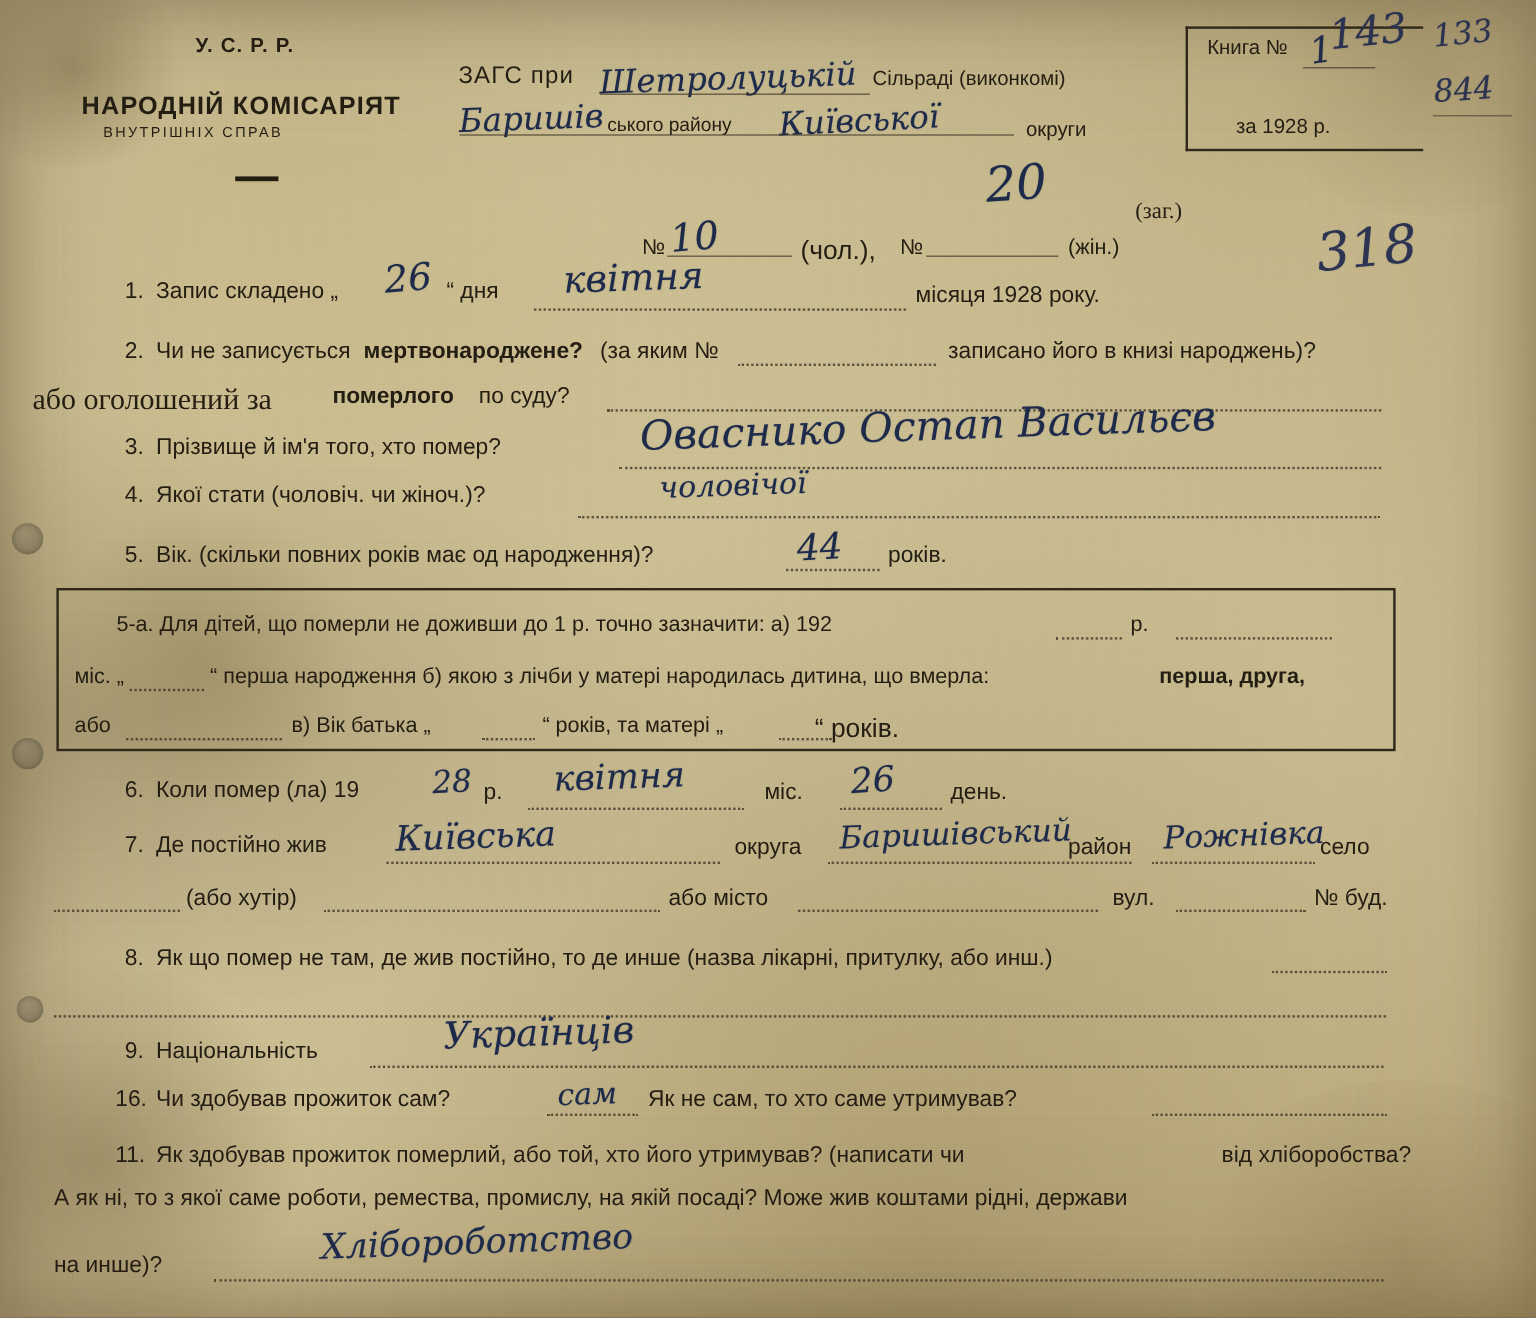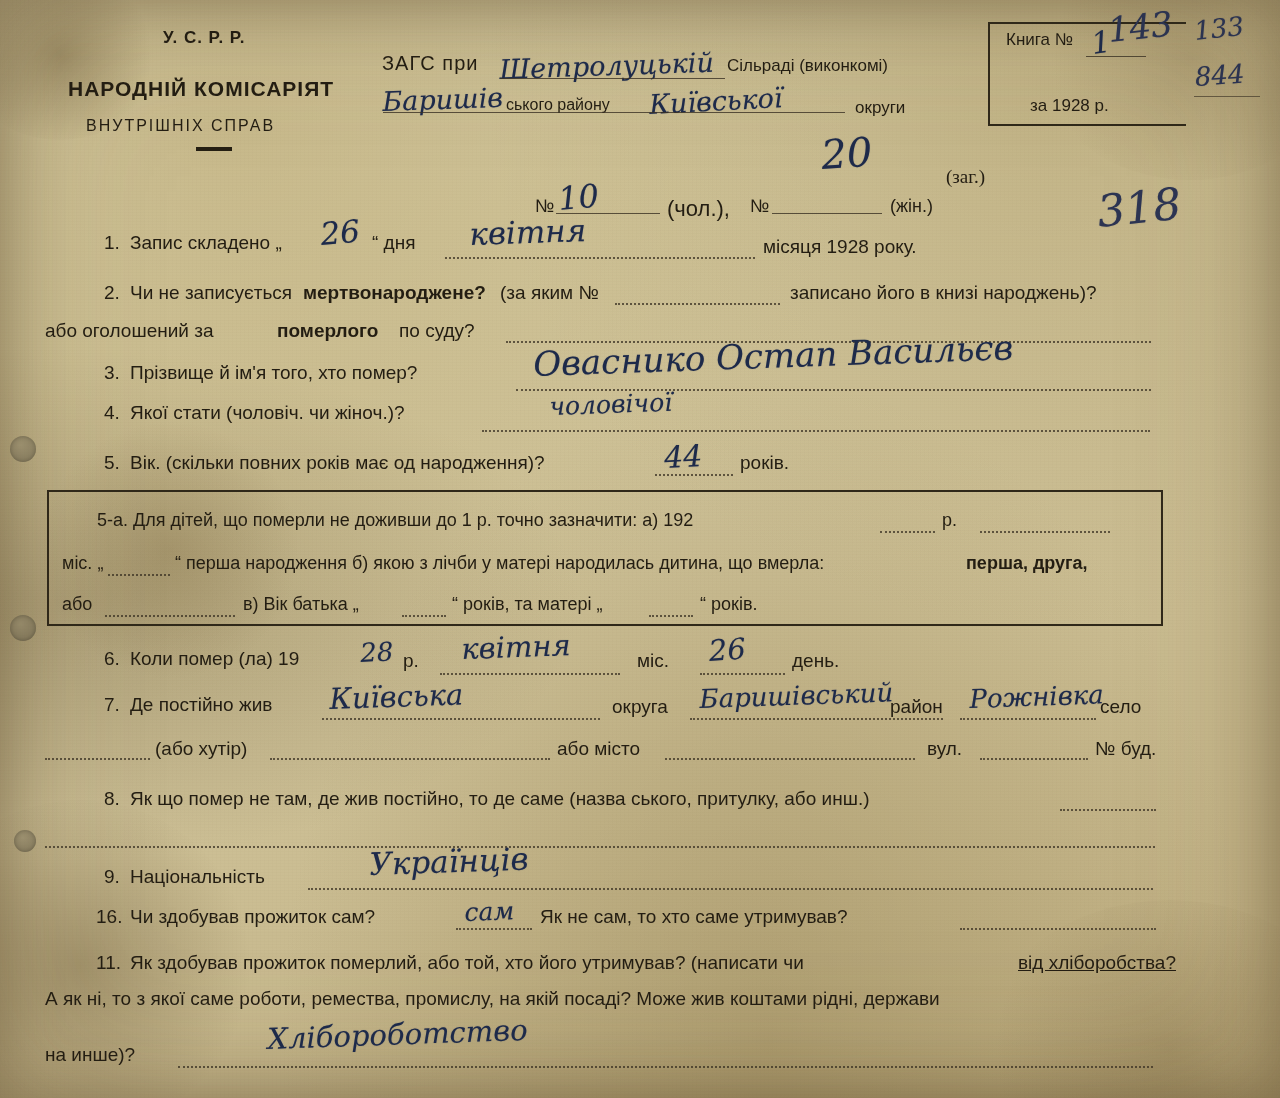--- a/index.html
+++ b/index.html
@@ -44,21 +44,21 @@
 
   
   .pt {
     position: absolute;
     font-family: "Liberation Sans", sans-serif;
     color: #231d12;
     white-space: nowrap;
   }
   .pt.serif { font-family: "Liberation Serif", serif; }
   .bold { font-weight: bold; }
-  .u { text-decoration: underline; }
+  .u { }
 
   
   .dotline {
     position: absolute;
     border-bottom: 2px dotted #3a3123;
     opacity: .75;
   }
   .solidline {
     position: absolute;
     border-bottom: 1.5px solid #3a3123;
@@ -117,21 +117,21 @@
   <div class="edge-dark" style="left:0;top:0;width:1280px;height:1098px;box-shadow: inset 0 0 60px rgba(80,62,34,.45), inset 0 0 160px rgba(90,72,40,.25);"></div>
 
   <div class="hole" style="left:10px;top:436px;"></div>
   <div class="hole" style="left:10px;top:615px;"></div>
   <div class="hole" style="left:14px;top:830px;width:22px;height:22px;"></div>
 
   <div class="pt bold" style="left:163px;top:28px;font-size:17px;letter-spacing:1px;">У. С. Р. Р.</div>
 
   <div class="pt bold" style="left:68px;top:77px;font-size:21px;letter-spacing:1px;">НАРОДНІЙ КОМІСАРІЯТ</div>
 
-  <div class="pt" style="left:86px;top:117px;font-size:16px;letter-spacing:2px;">ВНУТРІШНІХ СПРАВ</div>
+  <div class="pt" style="left:86px;top:103px;font-size:12px;letter-spacing:2px;">ВНУТРІШНІХ СПРАВ</div>
 
   <div style="position:absolute;left:196px;top:147px;width:36px;height:4px;background:#241e12;"></div>
 
   <div class="pt" style="left:382px;top:52px;font-size:20px;letter-spacing:1px;">ЗАГС при</div>
   <div class="hw" style="left:500px;top:54px;font-size:27px;transform:rotate(-2deg);">Шетролуцькій</div>
   <div class="pt" style="left:727px;top:56px;font-size:17px;">Сільраді  (виконкомі)</div>
   <div class="solidline" style="left:500px;top:78px;width:225px;"></div>
 
   <div class="hw" style="left:383px;top:86px;font-size:27px;transform:rotate(-2deg);">Баришів</div>
   <div class="pt" style="left:506px;top:96px;font-size:16px;">ського району</div>
@@ -171,21 +171,21 @@
   <div class="pt" style="left:763px;top:236px;font-size:19px;">місяця 1928 року.</div>
   <div class="dotline" style="left:445px;top:257px;width:310px;"></div>
 
   <div class="pt" style="left:104px;top:282px;font-size:19px;">2.</div>
   <div class="pt" style="left:130px;top:282px;font-size:19px;">Чи не записується</div>
   <div class="pt bold" style="left:303px;top:282px;font-size:19px;">мертвонароджене?</div>
   <div class="pt" style="left:500px;top:282px;font-size:19px;">(за яким  №</div>
   <div class="dotline" style="left:615px;top:303px;width:165px;"></div>
   <div class="pt" style="left:790px;top:282px;font-size:19px;">записано його в книзі народжень)?</div>
 
-  <div class="pt" style="left:45px;top:320px;font-size:19px;">або оголошений за</div>
+  <div class="pt" style="left:27px;top:320px;font-size:25px;font-family:Liberation Serif, serif;">або оголошений за</div>
   <div class="pt bold" style="left:277px;top:320px;font-size:19px;">померлого</div>
   <div class="pt" style="left:399px;top:320px;font-size:19px;">по суду?</div>
   <div class="dotline" style="left:506px;top:341px;width:645px;"></div>
 
   <div class="pt" style="left:104px;top:362px;font-size:19px;">3.</div>
   <div class="pt" style="left:130px;top:362px;font-size:19px;">Прізвище й ім'я того, хто помер?</div>
   <div class="hw" style="left:534px;top:344px;font-size:34px;transform:rotate(-2deg);">Оваснико Остап Васильєв</div>
   <div class="dotline" style="left:516px;top:389px;width:635px;"></div>
 
   <div class="pt" style="left:104px;top:402px;font-size:19px;">4.</div>
@@ -210,21 +210,21 @@
   <div class="dotline" style="left:108px;top:574px;width:62px;"></div>
   <div class="pt" style="left:175px;top:553px;font-size:18px;">“ перша народження  б) якою з лічби у матері народилась дитина, що вмерла:</div>
   <div class="pt bold" style="left:966px;top:553px;font-size:18px;">перша,  друга,</div>
 
   <div class="pt" style="left:62px;top:594px;font-size:18px;">або</div>
   <div class="dotline" style="left:105px;top:615px;width:130px;"></div>
   <div class="pt" style="left:243px;top:594px;font-size:18px;">в) Вік батька „</div>
   <div class="dotline" style="left:402px;top:615px;width:44px;"></div>
   <div class="pt" style="left:452px;top:594px;font-size:18px;">“ років, та матері „</div>
   <div class="dotline" style="left:649px;top:615px;width:44px;"></div>
-  <div class="pt" style="left:700px;top:594px;font-size:18px;">“ років.</div>
+  <div class="pt" style="left:679px;top:594px;font-size:22px;">“ років.</div>
 
   <div class="pt" style="left:104px;top:648px;font-size:19px;">6.</div>
   <div class="pt" style="left:130px;top:648px;font-size:19px;">Коли помер (ла) 19</div>
   <div class="hw" style="left:361px;top:638px;font-size:26px;transform:rotate(-3deg);">28</div>
   <div class="pt" style="left:403px;top:650px;font-size:19px;">р.</div>
   <div class="hw" style="left:462px;top:632px;font-size:29px;transform:rotate(-2deg);">квітня</div>
   <div class="dotline" style="left:440px;top:673px;width:180px;"></div>
   <div class="pt" style="left:637px;top:650px;font-size:19px;">міс.</div>
   <div class="hw" style="left:710px;top:634px;font-size:29px;transform:rotate(-4deg);">26</div>
   <div class="dotline" style="left:700px;top:673px;width:85px;"></div>
@@ -245,21 +245,21 @@
   <div class="dotline" style="left:45px;top:758px;width:105px;"></div>
   <div class="pt" style="left:155px;top:738px;font-size:19px;">(або хутір)</div>
   <div class="dotline" style="left:270px;top:758px;width:280px;"></div>
   <div class="pt" style="left:557px;top:738px;font-size:19px;">або місто</div>
   <div class="dotline" style="left:665px;top:758px;width:250px;"></div>
   <div class="pt" style="left:927px;top:738px;font-size:19px;">вул.</div>
   <div class="dotline" style="left:980px;top:758px;width:108px;"></div>
   <div class="pt" style="left:1095px;top:738px;font-size:19px;">№ буд.</div>
 
   <div class="pt" style="left:104px;top:788px;font-size:19px;">8.</div>
-  <div class="pt" style="left:130px;top:788px;font-size:19px;">Як що помер не там, де жив постійно, то де саме (назва ського, притулку, або инш.)</div>
+  <div class="pt" style="left:130px;top:788px;font-size:19px;">Як що помер не там, де жив постійно, то де инше (назва лікарні, притулку, або инш.)</div>
   <div class="dotline" style="left:1060px;top:809px;width:96px;"></div>
   <div class="dotline" style="left:45px;top:846px;width:1110px;"></div>
 
   <div class="pt" style="left:104px;top:866px;font-size:19px;">9.</div>
   <div class="pt" style="left:130px;top:866px;font-size:19px;">Національність</div>
   <div class="hw" style="left:370px;top:846px;font-size:31px;transform:rotate(-2deg);">Українців</div>
   <div class="dotline" style="left:308px;top:888px;width:845px;"></div>
 
   <div class="pt" style="left:96px;top:906px;font-size:19px;">16.</div>
   <div class="pt" style="left:130px;top:906px;font-size:19px;">Чи здобував прожиток сам?</div>

